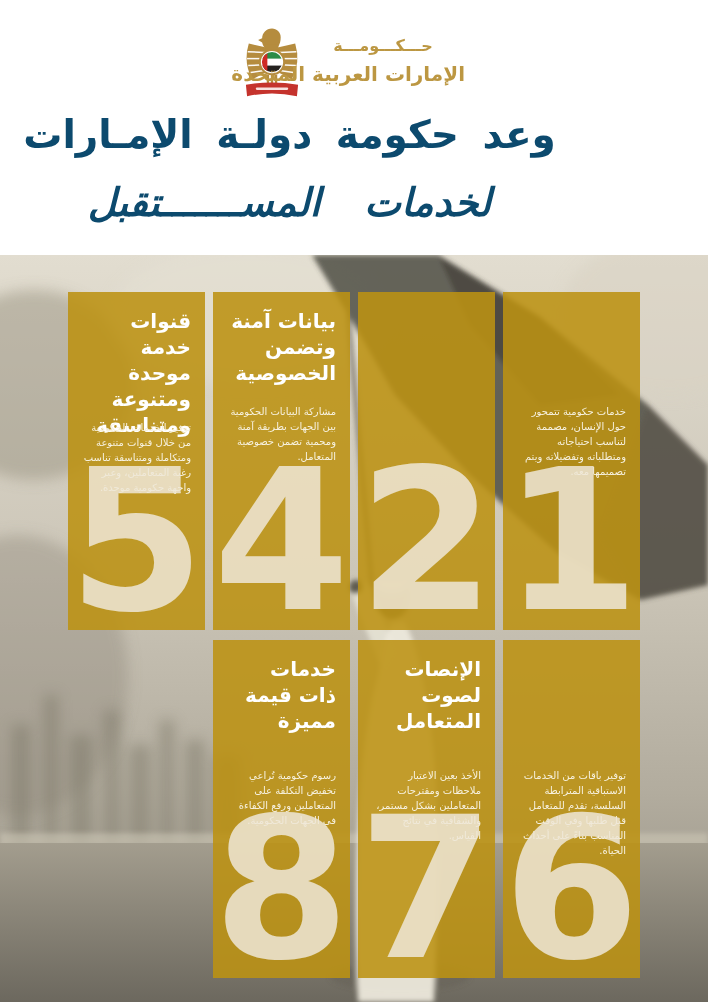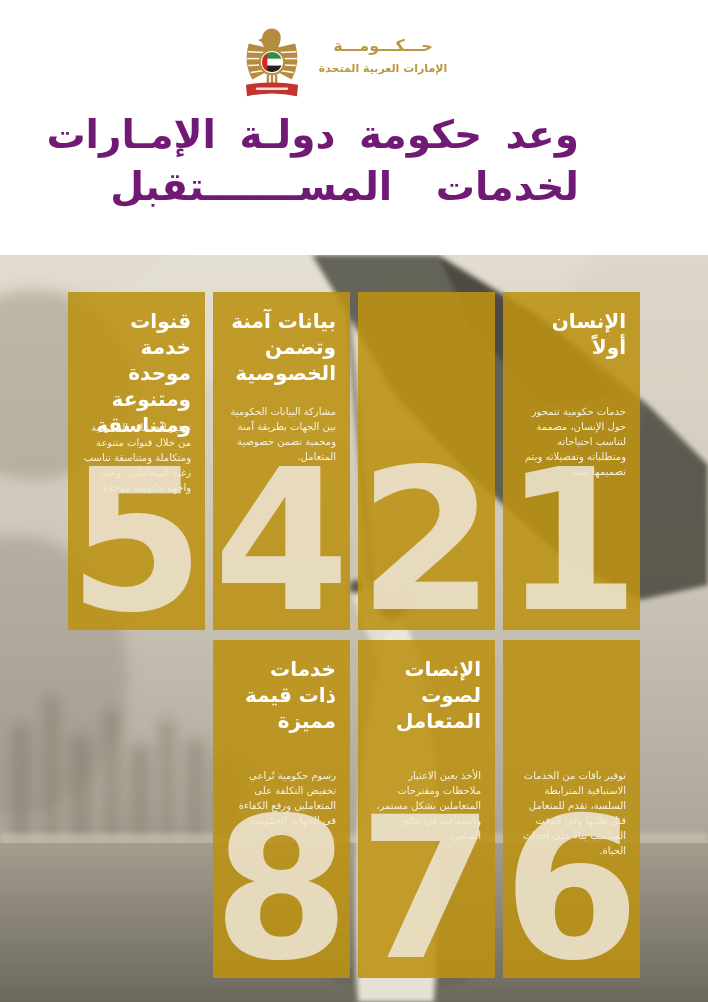--- a/index.html
+++ b/index.html
@@ -6,25 +6,25 @@
   .poster{
     position:relative;width:708px;height:1002px;overflow:hidden;
     background:#ffffff;font-family:"DejaVu Sans",sans-serif;
   }
   
   .photo{position:absolute;top:255px;left:0;width:708px;height:747px;display:block;}
   
   .brand{position:absolute;top:26px;left:0;width:708px;display:flex;justify-content:center;align-items:flex-start;}
   .brand-text{width:164px;text-align:center;color:#BC9742;padding-top:10px;direction:rtl;}
   .gov-word{font-size:16px;font-weight:bold;letter-spacing:0;}
-  .gov-name{font-size:11px;font-weight:bold;margin-top:7px;white-space:nowrap;}
-  
-  .main-title{position:absolute;top:110px;left:0;width:579px;color:#701a75;font-weight:bold;direction:rtl;}
+  .gov-name{font-size:20px;font-weight:bold;margin-top:7px;white-space:nowrap;}
+  
+  .main-title{position:absolute;top:110px;left:0;width:579px;text-align:center;color:#0c4a6e;font-weight:bold;direction:rtl;}
   .main-title .line1{font-size:39px;line-height:1.28;word-spacing:10px;}
-  .main-title .line2{font-size:39px;line-height:1.28;word-spacing:30px;margin-top:2px;}
+  .main-title .line2{font-size:39px;line-height:1.28;word-spacing:30px;margin-top:18px;font-style:italic;}
   
   .grid{
     position:absolute;top:292px;right:68px;
     display:grid;grid-template-columns:repeat(4,137px);grid-auto-rows:338px;
     gap:10px 8px;direction:rtl;
   }
   .card{position:relative;background:rgba(188,146,18,0.88);overflow:hidden;}
   .card .title{
     white-space:pre-line;color:#ffffff;font-weight:bold;font-size:20px;line-height:1.3;
     text-align:right;padding:16px 14px 0;direction:rtl;
@@ -141,22 +141,20 @@
   </header>
 
   <div class="main-title">
     <div class="line1">وعد حكومة دولـة الإمـارات</div>
     <div class="line2">لخدمات المســـــــتقبل</div>
   </div>
 
   <main class="grid">
 
     <section class="card">
-      <div class="title">الإنسان
-أولاً</div>
       <div class="desc">خدمات حكومية تتمحور حول الإنسان، مصممة لتناسب احتياجاته ومتطلباته وتفضيلاته ويتم تصميمها معه.</div>
       <div class="num">1</div>
     </section>
 
     <section class="card">
       <div class="num">2</div>
     </section>
 
 
     <section class="card">

